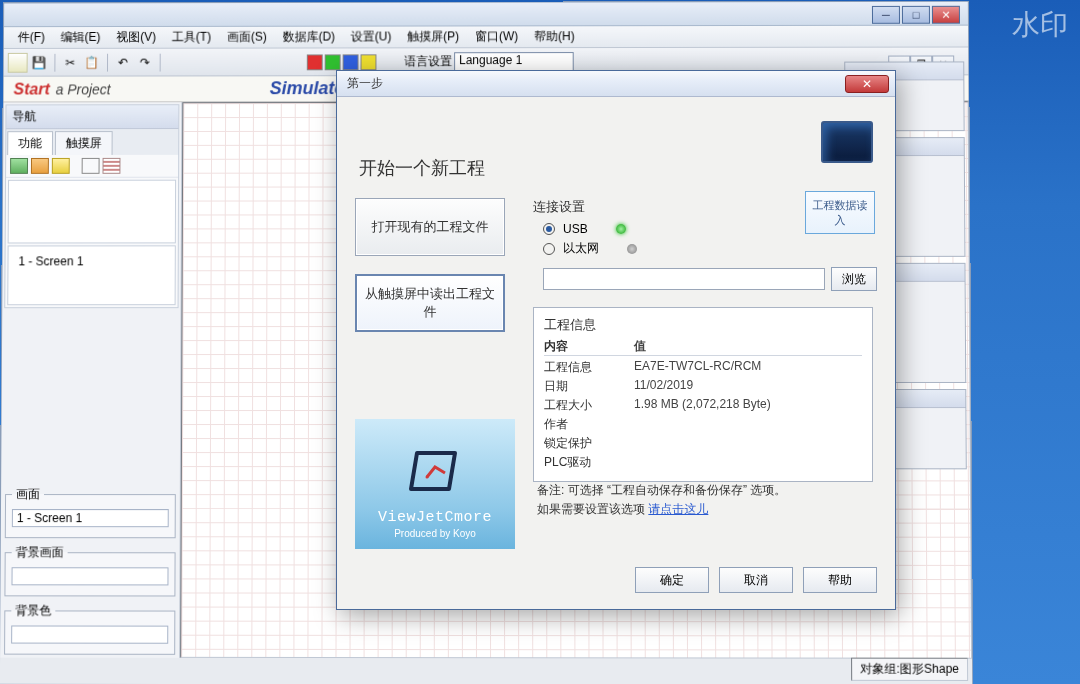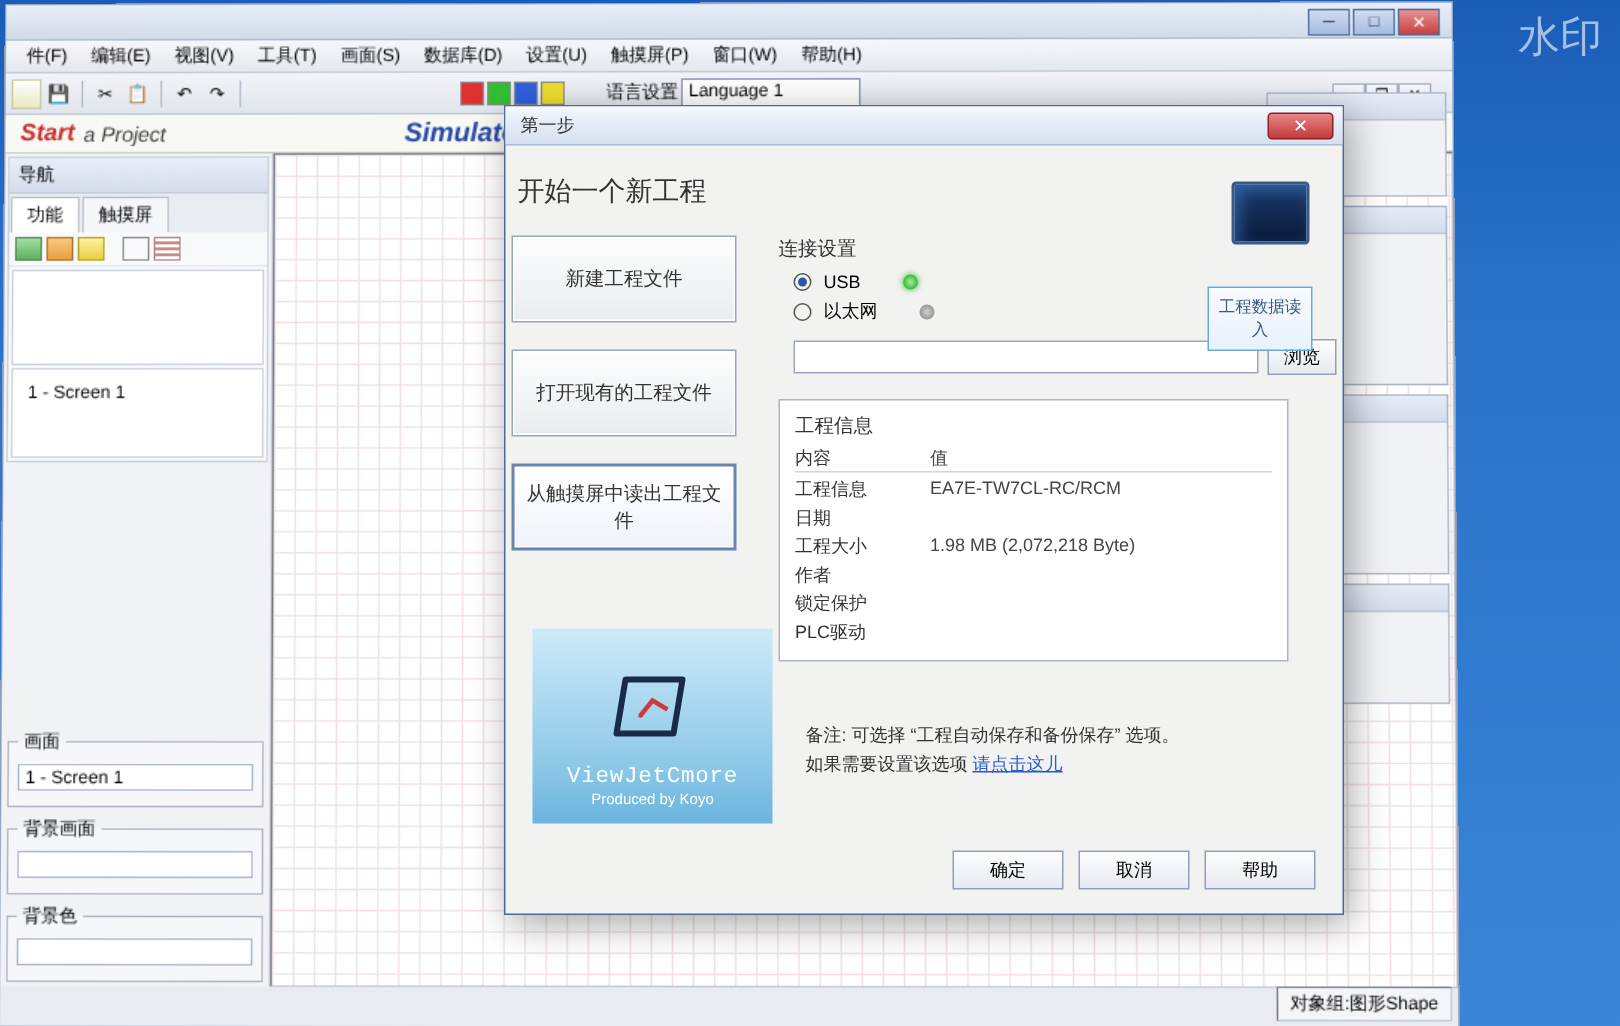--- a/index.html
+++ b/index.html
@@ -149,21 +149,21 @@
   padding: 0 6px; border-bottom: 1px solid #aeb9cf;
 }
 .dlg-title { font-size: 12px; color: #333; padding-left: 4px; }
 .dlg-close {
   width: 44px; height: 18px;
   background: linear-gradient(#e78686, #c33a3a);
   border: 1px solid #8a2020; border-radius: 3px;
   color: #fff; display: flex; align-items: center; justify-content: center;
   font-size: 12px;
 }
-.dlg-body { padding: 14px 4px; }
+.dlg-body { padding: 14px 18px; margin-top: 41px; }
 .dlg-heading { font-size: 18px; color: #333; margin: 4px 0 18px 4px; }
 .dlg-columns { display: flex; gap: 18px; }
 .dlg-left { width: 160px; display: flex; flex-direction: column; gap: 18px; }
 .big-btn {
   width: 150px; height: 58px;
   background: linear-gradient(#fdfdfd, #e9ecef);
   border: 1px solid #9aa6b8;
   display: flex; align-items: center; justify-content: center;
   font-size: 13px; color: #333; text-align: center; padding: 0 8px;
   box-shadow: inset 0 0 0 1px #fff;
@@ -397,21 +397,20 @@
     <div class="dlg-close">✕</div>
   </div>
 
   <div class="monitor-icon"></div>
 
   <div class="dlg-body">
     <div class="dlg-heading">开始一个新工程</div>
 
     <div class="dlg-columns">
       <div class="dlg-left">
-        <div class="big-btn">新建工程文件</div>
         <div class="big-btn">打开现有的工程文件</div>
         <div class="big-btn active">从触摸屏中读出工程文件</div>
       </div>
 
       <div class="dlg-right">
         <div class="conn-group">
           <div class="grp-title">连接设置</div>
           <div class="radio-row">
             <span class="radio-dot">
                 <span class="inner"></span>
@@ -425,31 +424,32 @@
             <span class="status-led led-gray"></span>
           </div>
           <div class="path-row">
             <input class="path-input" style="">
             <button class="path-btn">浏览</button>
           </div>
         </div>
 
         <div class="info-box">
           <div class="grp-title">工程信息</div>
-          <div class="info-row" style="border-bottom:1px solid #d0d6e0;margin-bottom:3px;">
+          <div class="info-row" style="border-bottom:1px solid #d0d6e0;margin-bottom:3px;font-weight:bold;">
             <div class="k">内容</div>
             <div class="v">值</div>
           </div>
           <div id="info-rows">
               <div class="info-row">
                 <div class="k">工程信息</div>
                 <div class="v">EA7E-TW7CL-RC/RCM</div>
               </div>
               <div class="info-row">
                 <div class="k">日期</div>
+                <div class="v">11/02/2019</div>
               </div>
               <div class="info-row">
                 <div class="k">工程大小</div>
                 <div class="v">1.98 MB (2,072,218 Byte)</div>
               </div>
               <div class="info-row">
                 <div class="k">作者</div>
                 <div class="v"></div>
               </div>
               <div class="info-row">

